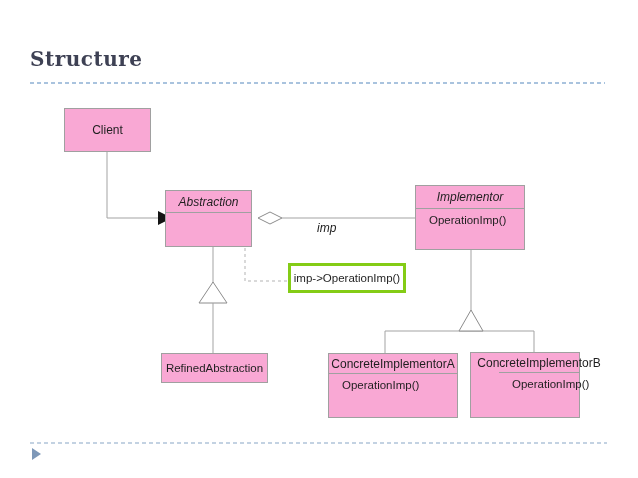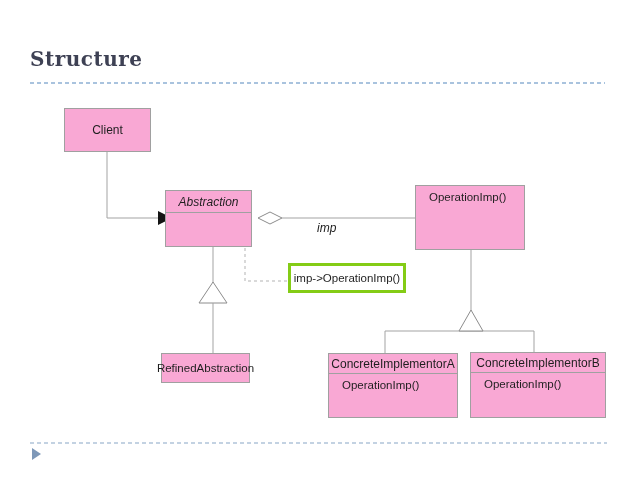--- a/index.html
+++ b/index.html
@@ -78,36 +78,37 @@
 
 <div class="uml-box" style="left:64px;top:108px;width:87px;height:44px;">
   <div class="uml-head" style="height:100%;">Client</div>
 </div>
 
 <div class="uml-box" style="left:165px;top:190px;width:87px;height:57px;">
   <div class="uml-head italic divided" style="height:22px;">Abstraction</div>
 </div>
 
 <div class="uml-box" style="left:415px;top:185px;width:110px;height:65px;">
+  <div class="uml-head italic divided" style="height:23px;">Implementor</div>
   <div class="uml-body lefted">OperationImp()</div>
 </div>
 
 <div class="note-box" style="left:288px;top:263px;width:118px;height:30px;">
   <span>imp-&gt;OperationImp()</span>
 </div>
 
 <div class="imp-label" style="left:317px;top:221px;width:40px;">
   <span>imp</span>
 </div>
 
-<div class="uml-box" style="left:161px;top:353px;width:89px;height:30px;">
+<div class="uml-box" style="left:161px;top:353px;width:107px;height:30px;">
   <div class="single" style="height:100%;">RefinedAbstraction</div>
 </div>
 
 <div class="uml-box" style="left:328px;top:353px;width:130px;height:65px;">
   <div class="uml-head divided" style="height:20px;">ConcreteImplementorA</div>
   <div class="uml-body lefted">OperationImp()</div>
 </div>
 
-<div class="uml-box" style="left:470px;top:352px;width:136px;height:66px;">
+<div class="uml-box" style="left:470px;top:352px;width:110px;height:66px;padding-left:28px;">
   <div class="uml-head divided" style="height:20px;">ConcreteImplementorB</div>
   <div class="uml-body lefted">OperationImp()</div>
 </div>
 
 </body></html>

